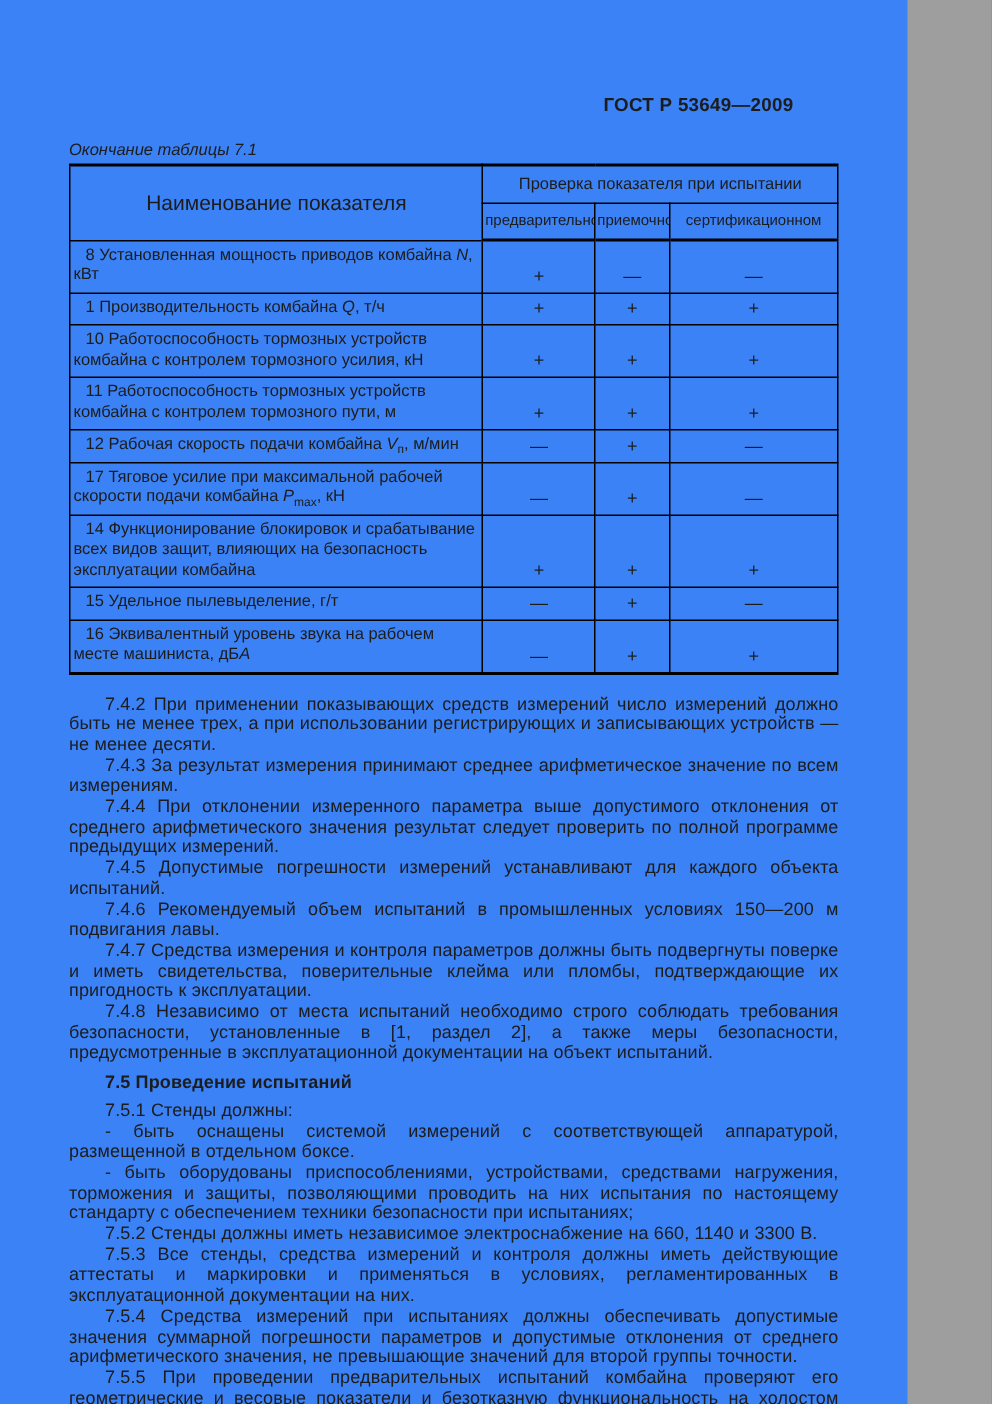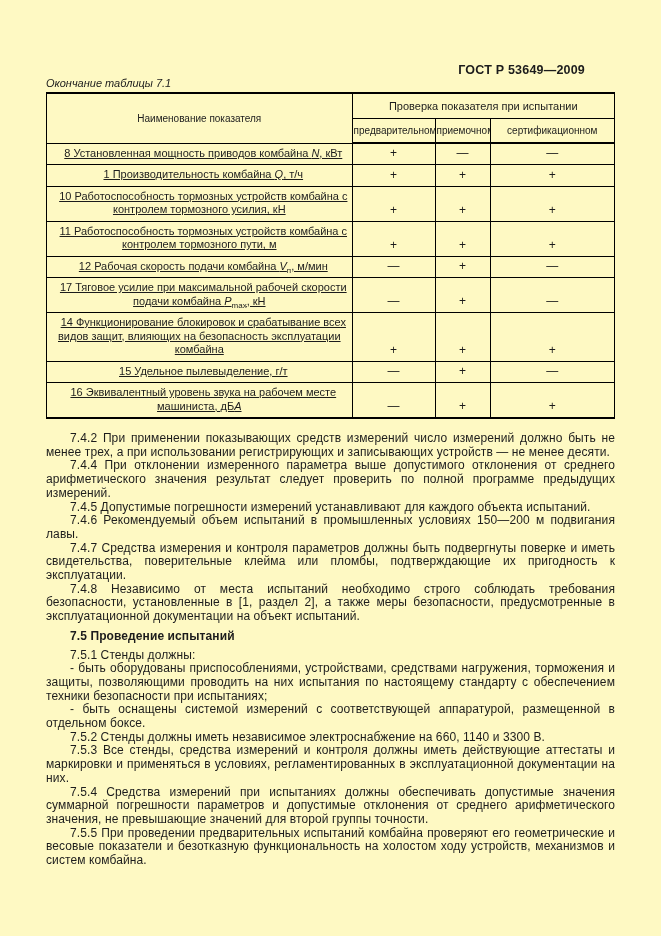--- a/index.html
+++ b/index.html
@@ -1,46 +1,46 @@
 <!DOCTYPE html>
 <html><head>
 <meta charset="utf-8">
 <style>
   html,body{margin:0;padding:0;background:#9e9e9e;}
   .page{
-    width:661px;height:936px;background:#fef9c3;box-sizing:border-box;
+    width:605px;height:936px;background:#3b82f6;box-sizing:border-box;
     padding:64px 46px 0 46px;position:relative;overflow:hidden;
     font-family:"Liberation Sans","DejaVu Sans",sans-serif;color:#1c1c1c;
   }
   .doc-header{
     text-align:right;font-weight:bold;font-size:12.5px;letter-spacing:.2px;
     padding-right:30px;line-height:13px;
   }
   .table-caption{
-    font-style:italic;font-size:11px;margin-bottom:3px;line-height:12px;
+    font-style:italic;font-size:11px;margin-top:17px;margin-bottom:3px;line-height:12px;
   }
   table.spec-table{
     border-collapse:collapse;width:100%;table-layout:fixed;
     border-top:2px solid #000;border-bottom:2px solid #000;
   }
   table.spec-table td{border:1px solid #000;}
   td.name-h{
-    text-align:center;vertical-align:middle;font-size:10px;padding:2px;
+    text-align:center;vertical-align:middle;font-size:14px;padding:2px;
   }
   td.group-h{
     text-align:center;vertical-align:middle;font-size:11px;padding:6px 2px;
   }
   tr.subhead td{
     text-align:center;vertical-align:middle;font-size:10px;padding:6px 1px;
     border-bottom:2px solid #000;
     white-space:nowrap;overflow:hidden;
   }
   td.name-cell{
     font-size:11px;line-height:13.5px;padding:3px 2px 4px 2px;text-indent:8px;
-    vertical-align:middle;text-align:center;text-decoration:underline;
+    vertical-align:middle;text-align:left;
   }
   td.val{
     text-align:center;vertical-align:bottom;font-size:12px;padding:2px 0 4px 0;line-height:13px;
   }
   .var{font-style:italic;}
   sub.sx{font-size:8px;line-height:0;}
   .body-text{
     margin-top:13px;font-size:12px;line-height:13.7px;text-align:justify;letter-spacing:.1px;
   }
   .body-text p{margin:0;text-indent:24px;}
@@ -126,29 +126,30 @@
         <td class="name-cell"><span>16 Эквивалентный уровень звука на рабочем месте машиниста, дБ</span><span class="var">А</span><sub class="sx"></sub><span></span></td>
         <td class="val">—</td>
         <td class="val">+</td>
         <td class="val">+</td>
       </tr>
     </tbody>
   </table>
 
   <div class="body-text">
     <p>7.4.2 При применении показывающих средств измерений число измерений должно быть не менее трех, а при использовании регистрирующих и записывающих устройств — не менее десяти.</p>
+    <p>7.4.3 За результат измерения принимают среднее арифметическое значение по всем измерениям.</p>
     <p>7.4.4 При отклонении измеренного параметра выше допустимого отклонения от среднего арифметического значения результат следует проверить по полной программе предыдущих измерений.</p>
     <p>7.4.5 Допустимые погрешности измерений устанавливают для каждого объекта испытаний.</p>
     <p>7.4.6 Рекомендуемый объем испытаний в промышленных условиях 150—200 м подвигания лавы.</p>
     <p>7.4.7 Средства измерения и контроля параметров должны быть подвергнуты поверке и иметь свидетельства, поверительные клейма или пломбы, подтверждающие их пригодность к эксплуатации.</p>
     <p>7.4.8 Независимо от места испытаний необходимо строго соблюдать требования безопасности, установленные в [1, раздел 2], а также меры безопасности, предусмотренные в эксплуатационной документации на объект испытаний.</p>
     <p class="heading">7.5 Проведение испытаний</p>
     <p>7.5.1 Стенды должны:</p>
+    <p>- быть оснащены системой измерений с соответствующей аппаратурой, размещенной в отдельном боксе.</p>
     <p>- быть оборудованы приспособлениями, устройствами, средствами нагружения, торможения и защиты, позволяющими проводить на них испытания по настоящему стандарту с обеспечением техники безопасности при испытаниях;</p>
-    <p>- быть оснащены системой измерений с соответствующей аппаратурой, размещенной в отдельном боксе.</p>
     <p>7.5.2 Стенды должны иметь независимое электроснабжение на 660, 1140 и 3300 В.</p>
     <p>7.5.3 Все стенды, средства измерений и контроля должны иметь действующие аттестаты и маркировки и применяться в условиях, регламентированных в эксплуатационной документации на них.</p>
     <p>7.5.4 Средства измерений при испытаниях должны обеспечивать допустимые значения суммарной погрешности параметров и допустимые отклонения от среднего арифметического значения, не превышающие значений для второй группы точности.</p>
     <p>7.5.5 При проведении предварительных испытаний комбайна проверяют его геометрические и весовые показатели и безотказную функциональность на холостом ходу устройств, механизмов и систем комбайна.</p>
 
   </div>
 
 </div>
 
 </body></html>

